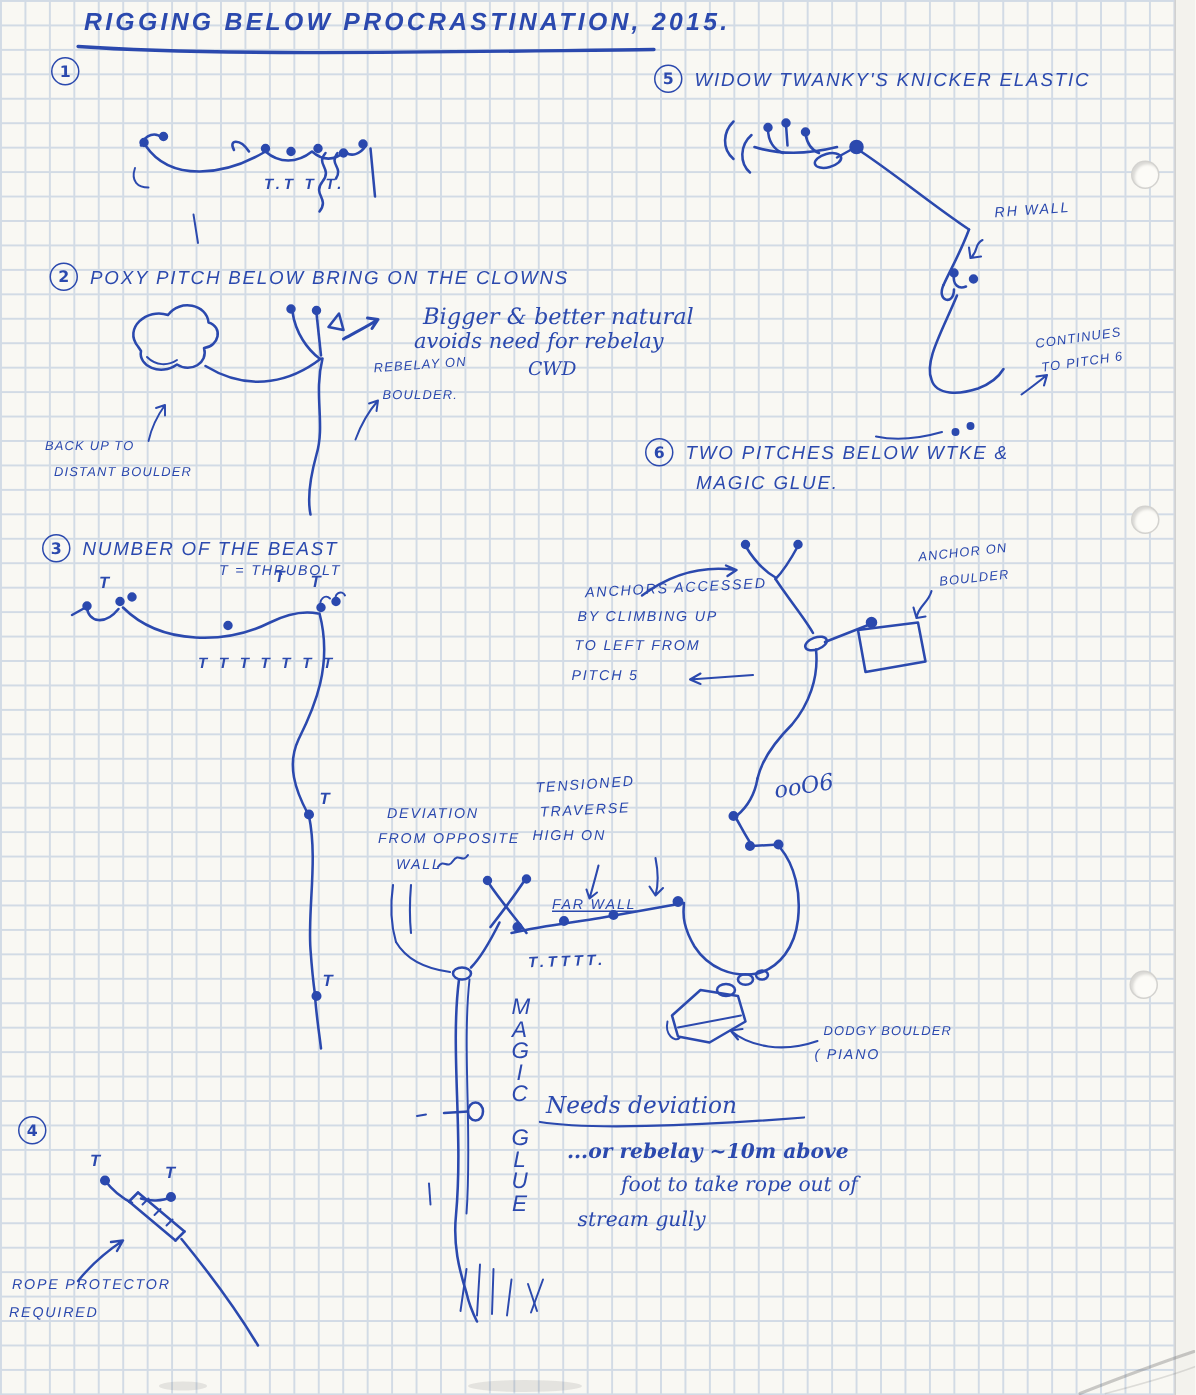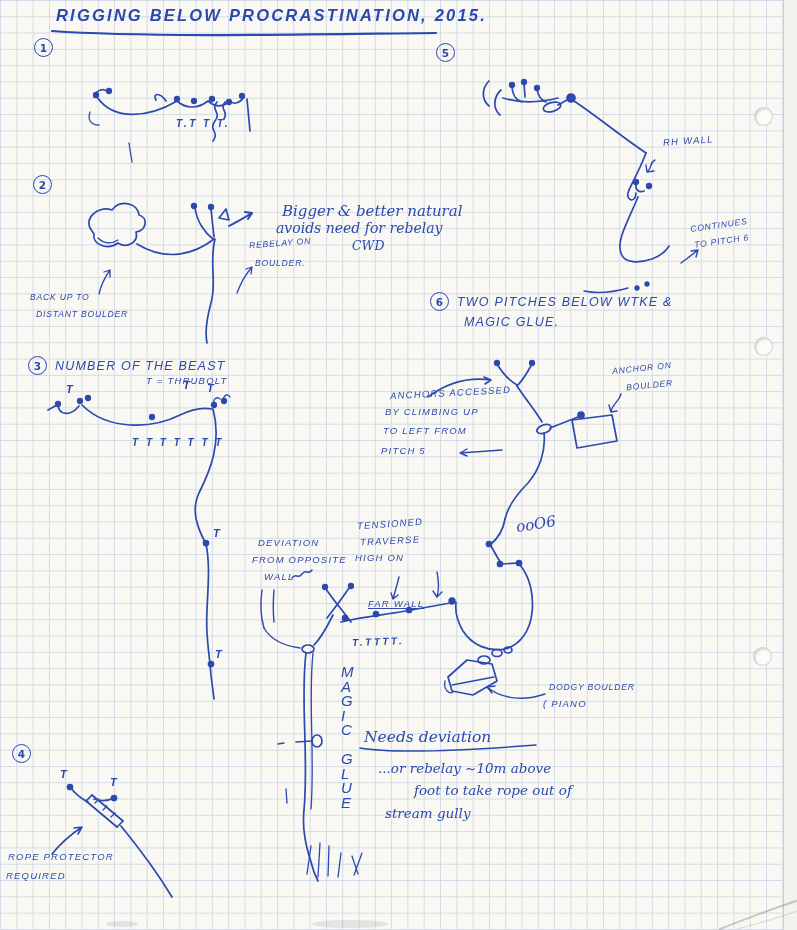--- a/index.html
+++ b/index.html
@@ -4,21 +4,21 @@
 <style>
   :root{
     --ink:#2b49ae;
     --paper:#f9f8f3;
     --grid:#ccd6e3;
   }
   html,body{margin:0;padding:0;}
   .page{
     position:relative;width:797px;height:930px;overflow:hidden;
     background:var(--paper);
-    font-family:"DejaVu Sans",sans-serif;color:var(--ink);
+    font-family:"DejaVu Sans",sans-serif;color:var(--ink);text-align:center;
   }
   .gridpaper{
     position:absolute;left:0;top:0;width:784px;height:930px;
     background-image:
       linear-gradient(to right, var(--grid) 1px, transparent 1px),
       linear-gradient(to bottom, var(--grid) 1px, transparent 1px);
     background-size:16.3px 16.3px;
     opacity:.85;
   }
   .edge-strip{
@@ -250,34 +250,36 @@
   <div class="txt hw hw-title" style="left:56px;top:6px;">RIGGING BELOW PROCRASTINATION, 2015.</div>
 
   <div class="sec" style="left:34px;top:38px;">
     <span class="circ">1</span>
   </div>
 
   <div class="txt hw trow" style="left:176px;top:118px;">T.T T T.</div>
 
   <div class="sec" style="left:33px;top:175px;">
     <span class="circ">2</span>
+    <span class="hw hw-h">POXY PITCH BELOW BRING ON THE CLOWNS</span>
   </div>
 
   <div class="txt cur" style="left:282px;top:202px;font-size:15px;">Bigger &amp; better natural</div>
   <div class="txt cur" style="left:276px;top:220px;font-size:14px;">avoids need for rebelay</div>
   <div class="txt cur" style="left:352px;top:238px;font-size:12.5px;">CWD</div>
 
   <div class="txt hw hw-xs" style="left:249px;top:238px;transform:rotate(-4deg);">REBELAY ON</div>
   <div class="txt hw hw-xs" style="left:255px;top:258px;">BOULDER.</div>
 
   <div class="txt hw hw-xs" style="left:30px;top:292px;">BACK UP TO</div>
   <div class="txt hw hw-xs" style="left:36px;top:309px;">DISTANT BOULDER</div>
 
   <div class="sec" style="left:436px;top:43px;">
     <span class="circ">5</span>
+    <span class="hw hw-h">WIDOW TWANKY'S KNICKER ELASTIC</span>
   </div>
 
   <div class="txt hw hw-s" style="left:663px;top:135px;transform:rotate(-4deg);">RH WALL</div>
   <div class="txt hw hw-xs" style="left:690px;top:220px;transform:rotate(-8deg);">CONTINUES</div>
   <div class="txt hw hw-xs" style="left:694px;top:236px;transform:rotate(-8deg);">TO PITCH 6</div>
 
   <div class="sec" style="left:430px;top:292px;">
     <span class="circ">6</span>
     <span class="hw hw-h">TWO PITCHES BELOW WTKE &amp;</span>
   </div>
@@ -320,21 +322,21 @@
   <div class="txt hw vert" style="left:341px;top:752px;">GLUE</div>
 
   <div class="txt hw trow" style="left:352px;top:636px;transform:rotate(-2deg);">T.TTTT.</div>
 
   <div class="txt cur" style="left:516px;top:515px;font-size:15px;transform:rotate(-9deg);">ooO6</div>
 
   <div class="txt hw hw-xs" style="left:549px;top:682px;">DODGY BOULDER</div>
   <div class="txt hw hw-s" style="left:543px;top:698px;">( PIANO</div>
 
   <div class="txt cur" style="left:364px;top:728px;font-size:15.5px;">Needs deviation</div>
-  <div class="txt cur" style="left:378px;top:760px;font-size:13.5px;">...or rebelay ~10m above</div>
+  <div class="txt cur" style="left:378px;top:760px;font-size:13.5px;font-weight:bold;">...or rebelay ~10m above</div>
   <div class="txt cur" style="left:372px;top:782px;font-size:13.5px;margin-left:42px;">foot to take rope out of</div>
   <div class="txt cur" style="left:385px;top:805px;font-size:13.5px;">stream gully</div>
 
   <div class="sec" style="left:12px;top:744px;">
     <span class="circ">4</span>
   </div>
 
   <div class="txt hw hw-s" style="left:8px;top:851px;">ROPE PROTECTOR</div>
   <div class="txt hw hw-s" style="left:6px;top:870px;">REQUIRED</div>
 

